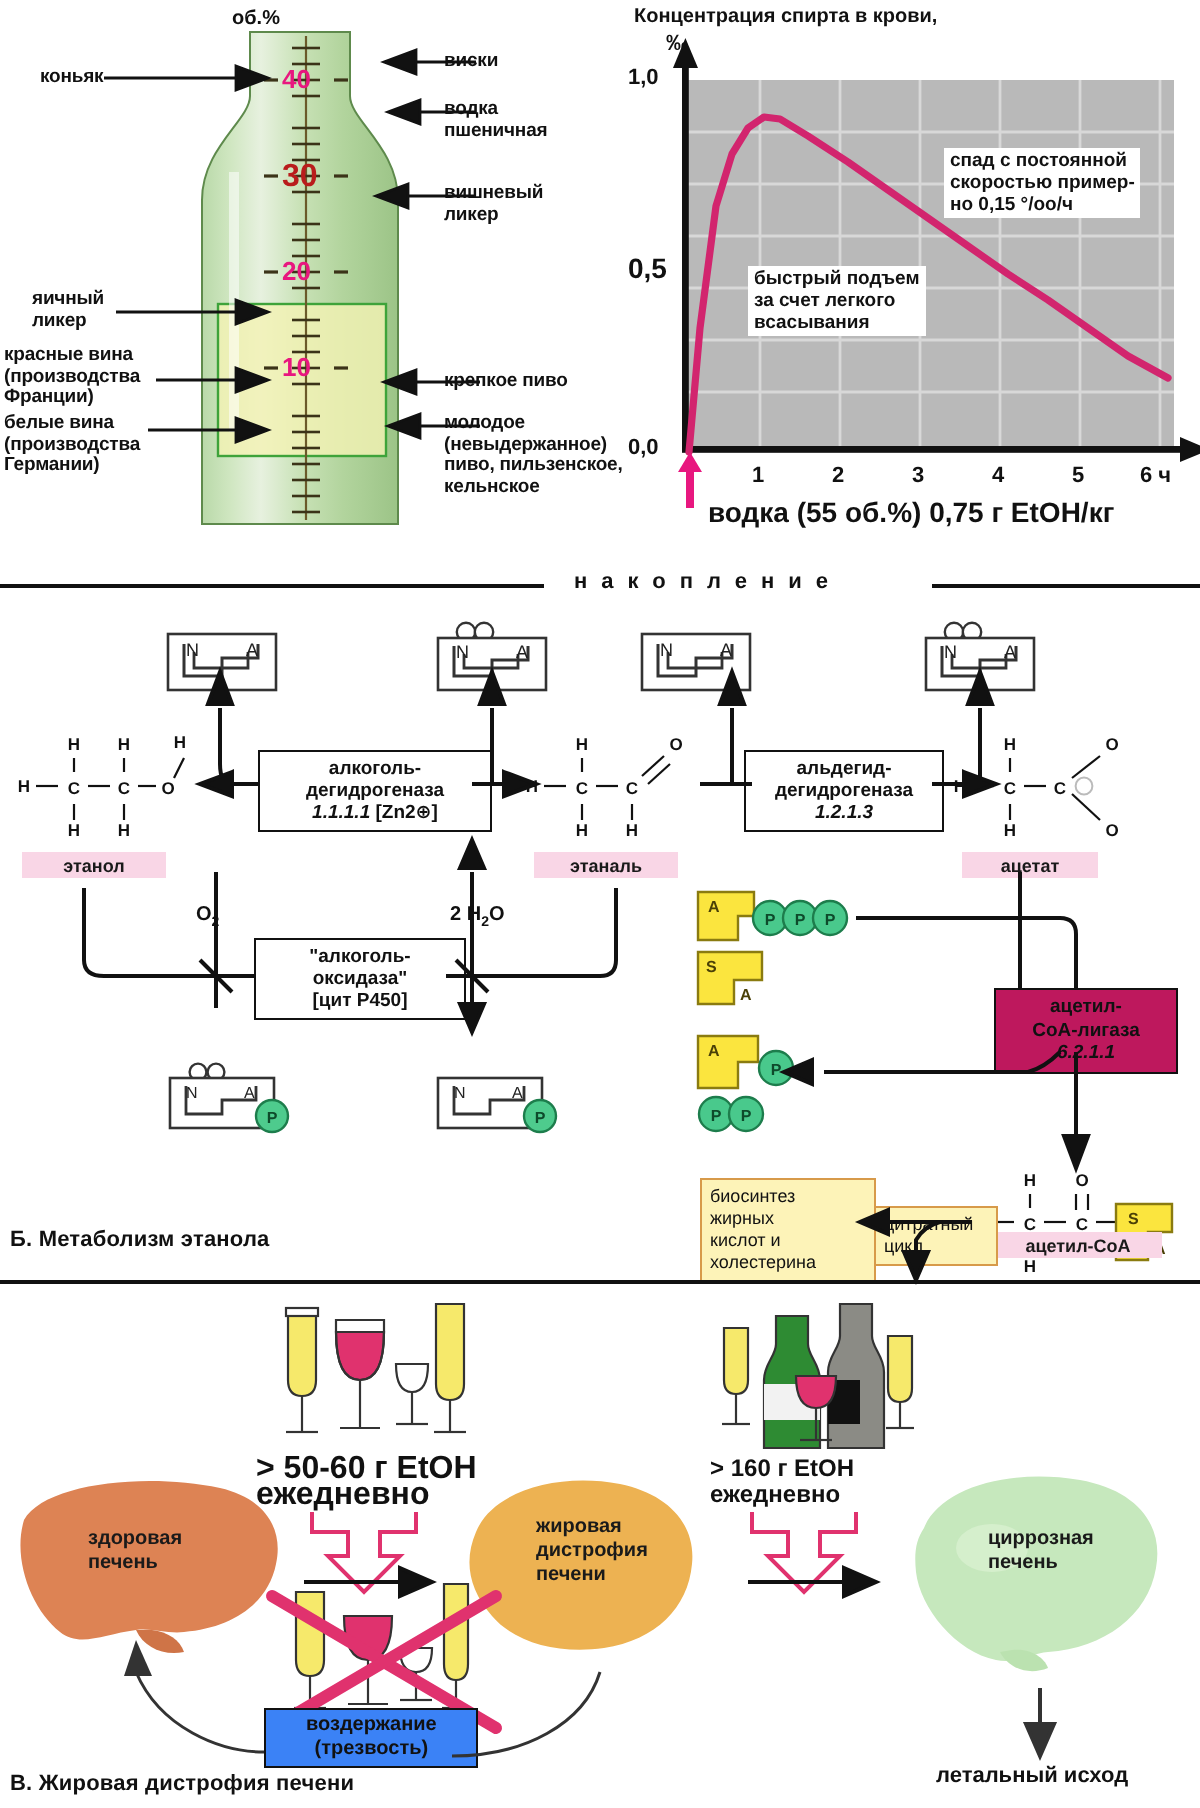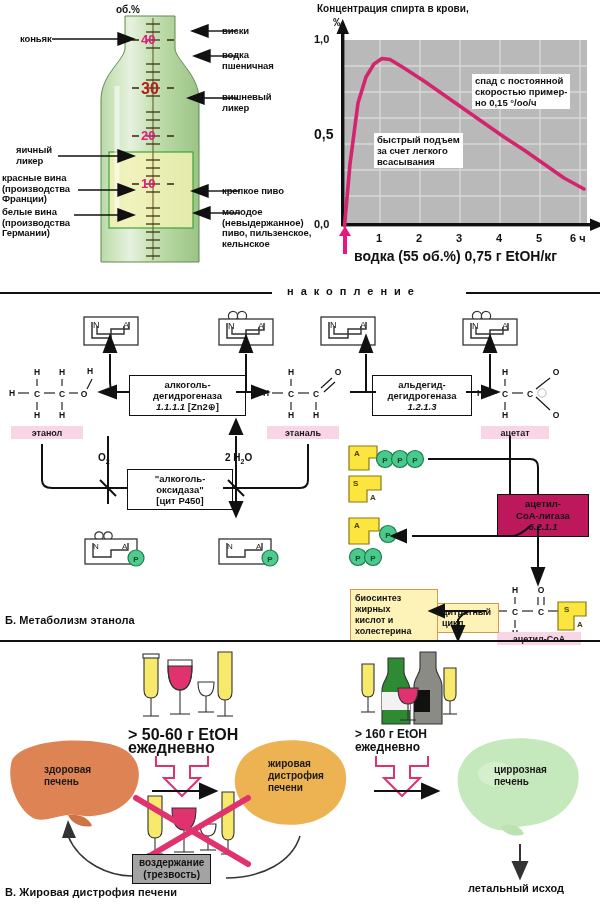--- a/index.html
+++ b/index.html
@@ -8,21 +8,21 @@
   .abs{position:absolute;}
   .lbl{font-size:9.5px;font-weight:bold;line-height:10.5px;letter-spacing:-0.1px;}
   .caption{font-size:11px;font-weight:bold;letter-spacing:0.1px;}
   .pink-tag{background:#f9d6e6;color:#1a1a1a;font-size:9px;font-weight:bold;
             padding:1.5px 5px;text-align:center;white-space:nowrap;}
   .enzyme-box{border:1.4px solid #111;background:#fff;font-size:9.5px;font-weight:bold;
               text-align:center;line-height:11px;padding:3px 4px;}
   .enzyme-box i{font-style:italic;}
   .magenta-box{border:1.4px solid #111;background:#be185d;font-size:9.5px;font-weight:bold;
                text-align:center;line-height:11.5px;padding:3px 4px;}
-  .yellow-box{border:1.2px solid #d79a4a;background:#fdf3b8;font-size:9px;font-weight:bold;
+  .yellow-box{border:1.2px solid #d79a4a;background:#fdf3b8;font-size:9px;font-weight:normal;
               line-height:11px;padding:3px 4px;}
   .hr-line{background:#111;height:1.6px;}
   .white-note{background:#fff;font-size:9.5px;font-weight:bold;line-height:11px;
               padding:1px 3px;}
   .divider-word{font-size:11px;font-weight:bold;letter-spacing:7px;color:#111;}
   svg{display:block;overflow:visible;}
 </style>
 </head>
 <body>
 
@@ -504,21 +504,21 @@
       <line x1="12" y1="27" x2="21" y2="27"></line>
       <line x1="36" y1="27" x2="47" y2="27"></line>
       <line x1="52" y1="13" x2="52" y2="21"></line>
       <line x1="58" y1="13" x2="58" y2="21"></line>
       <line x1="62" y1="27" x2="72" y2="27"></line>
     </g>
     <path d="M72,18 L100,18 L100,32 L88,32 L88,46 L72,46 Z" fill="#fbe53e" stroke="#8a7b10" stroke-width="1.2"></path>
     <text x="78" y="28" font-size="8" font-family="Liberation Sans" font-weight="bold" fill="#4a4007">S</text>
     <text x="91" y="43" font-size="8" font-family="Liberation Sans" font-weight="bold" fill="#4a4007">A</text>
   </svg>
-  <div class="abs pink-tag" style="left:497px;top:328px;width:74px;">ацетил-CoA</div>
+  <div class="abs pink-tag" style="left:497px;top:312px;width:74px;">ацетил-CoA</div>
 
   <div class="abs yellow-box" style="left:350px;top:285px;width:78px;">
     <span>биосинтез</span><br>
     <span>жирных</span><br>
     <span>кислот и</span><br>
     <span>холестерина</span>
   </div>
 
   <div class="abs yellow-box" style="left:437px;top:299px;width:52px;">
     <span>цитратный</span><br>
@@ -666,21 +666,21 @@
     </g>
   </svg>
 
   <svg class="abs" style="left:128px;top:152px;" width="128" height="82">
     <g stroke="#e0326e" stroke-width="6" stroke-linecap="round">
       <line x1="8" y1="8" x2="120" y2="74"></line>
       <line x1="120" y1="8" x2="8" y2="74"></line>
     </g>
   </svg>
 
-  <div class="abs" style="left:132px;top:216px;border:1.4px solid #111;background:#a3a3a3;padding:2px 6px;
+  <div class="abs" style="left:132px;top:216px;border:1.4px solid #111;background:#3b82f6;padding:2px 20px;
               font-size:10px;font-weight:bold;line-height:12px;text-align:center;">
     <span>воздержание</span><br>
     <span>(трезвость)</span>
   </div>
 
   <svg class="abs" style="left:0;top:0;" width="600" height="266">
     <g stroke="#333" stroke-width="1.5" fill="none">
       <path d="M132,238 C110,238 80,226 68,198"></path>
       <path d="M226,240 C262,240 292,224 300,198"></path>
     </g>

